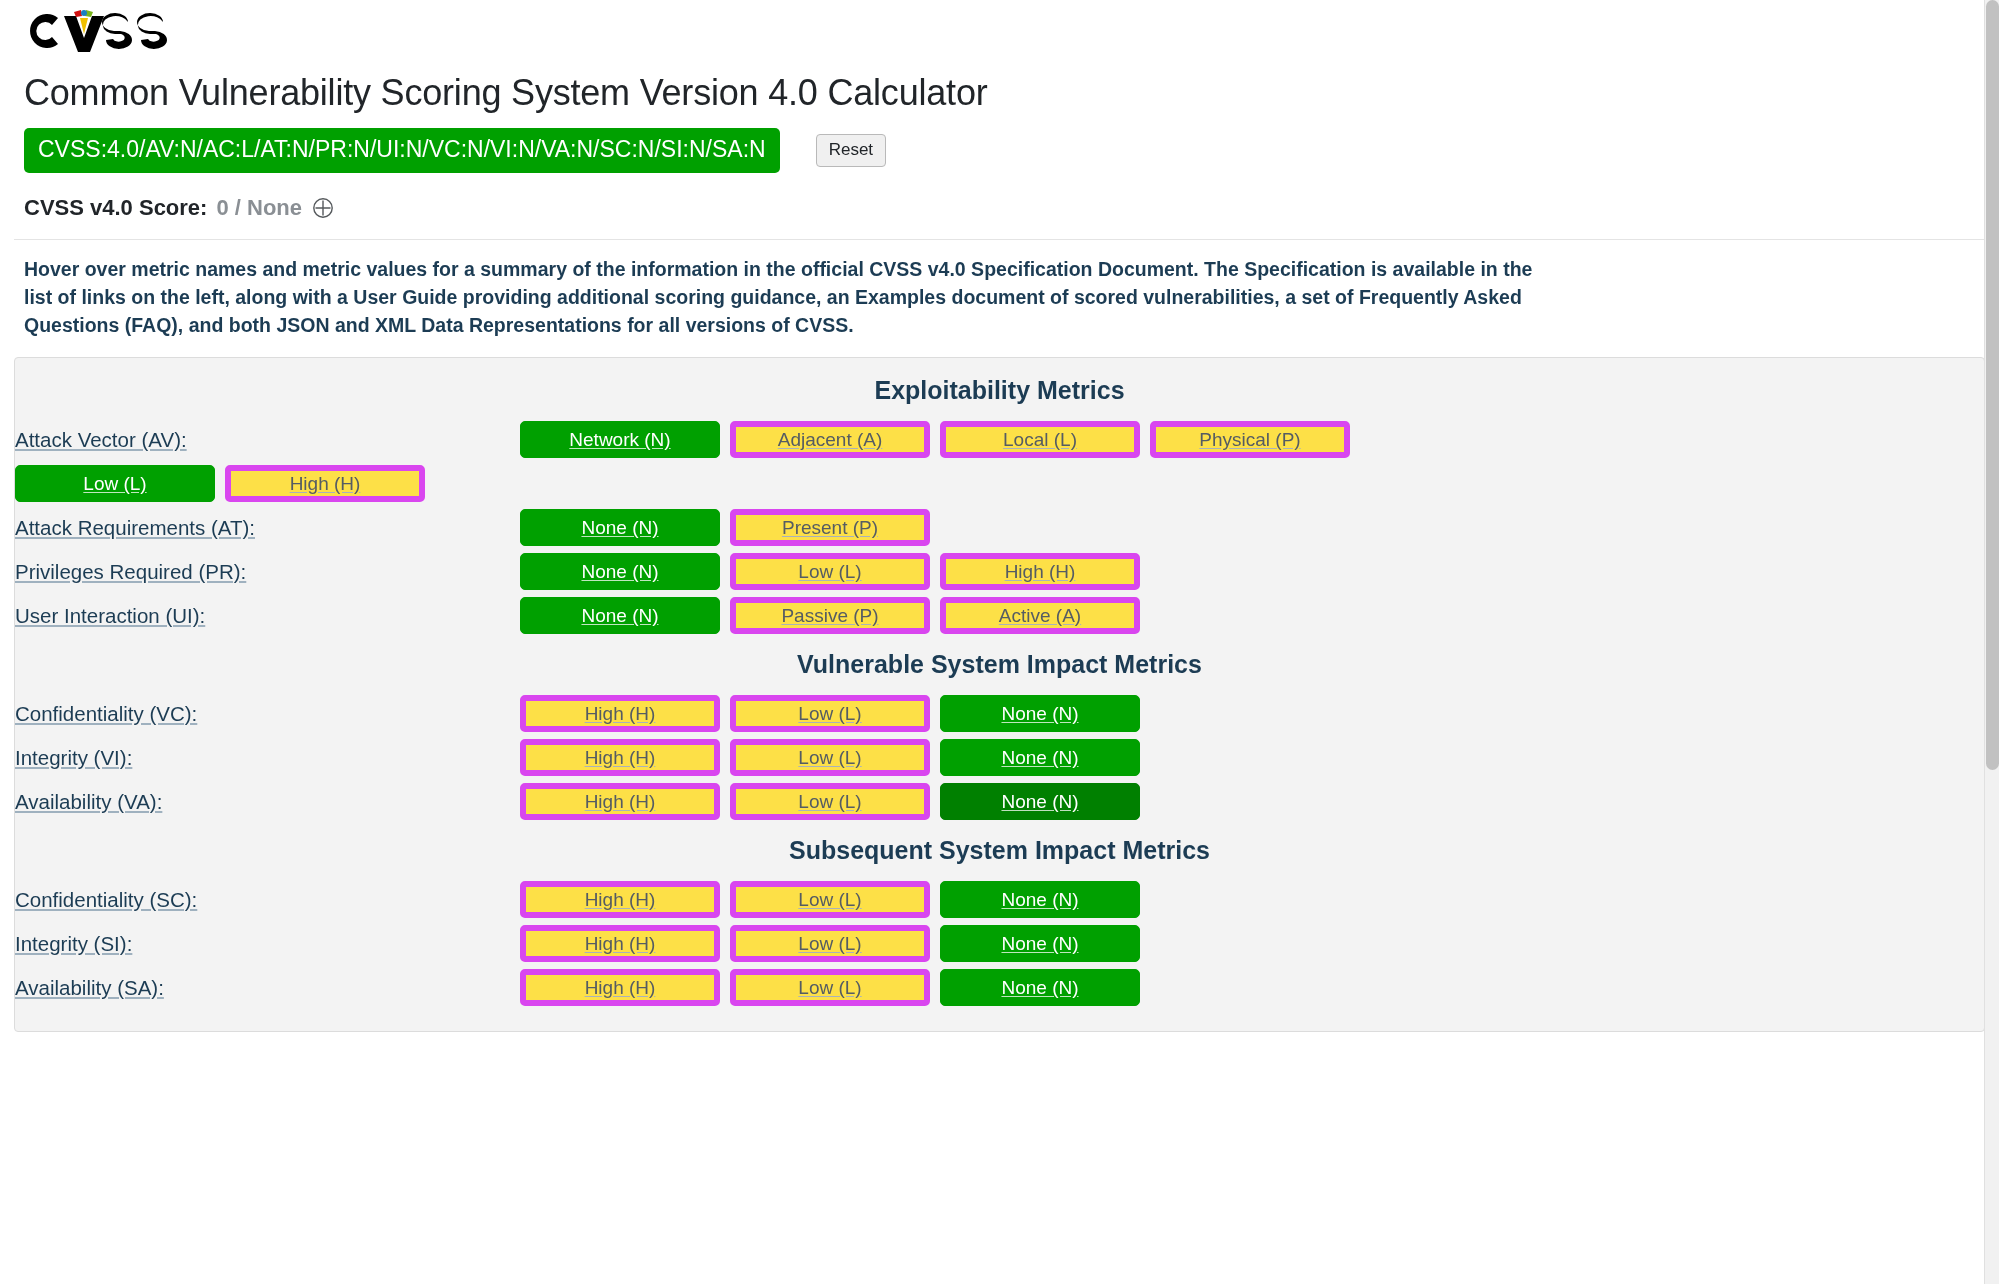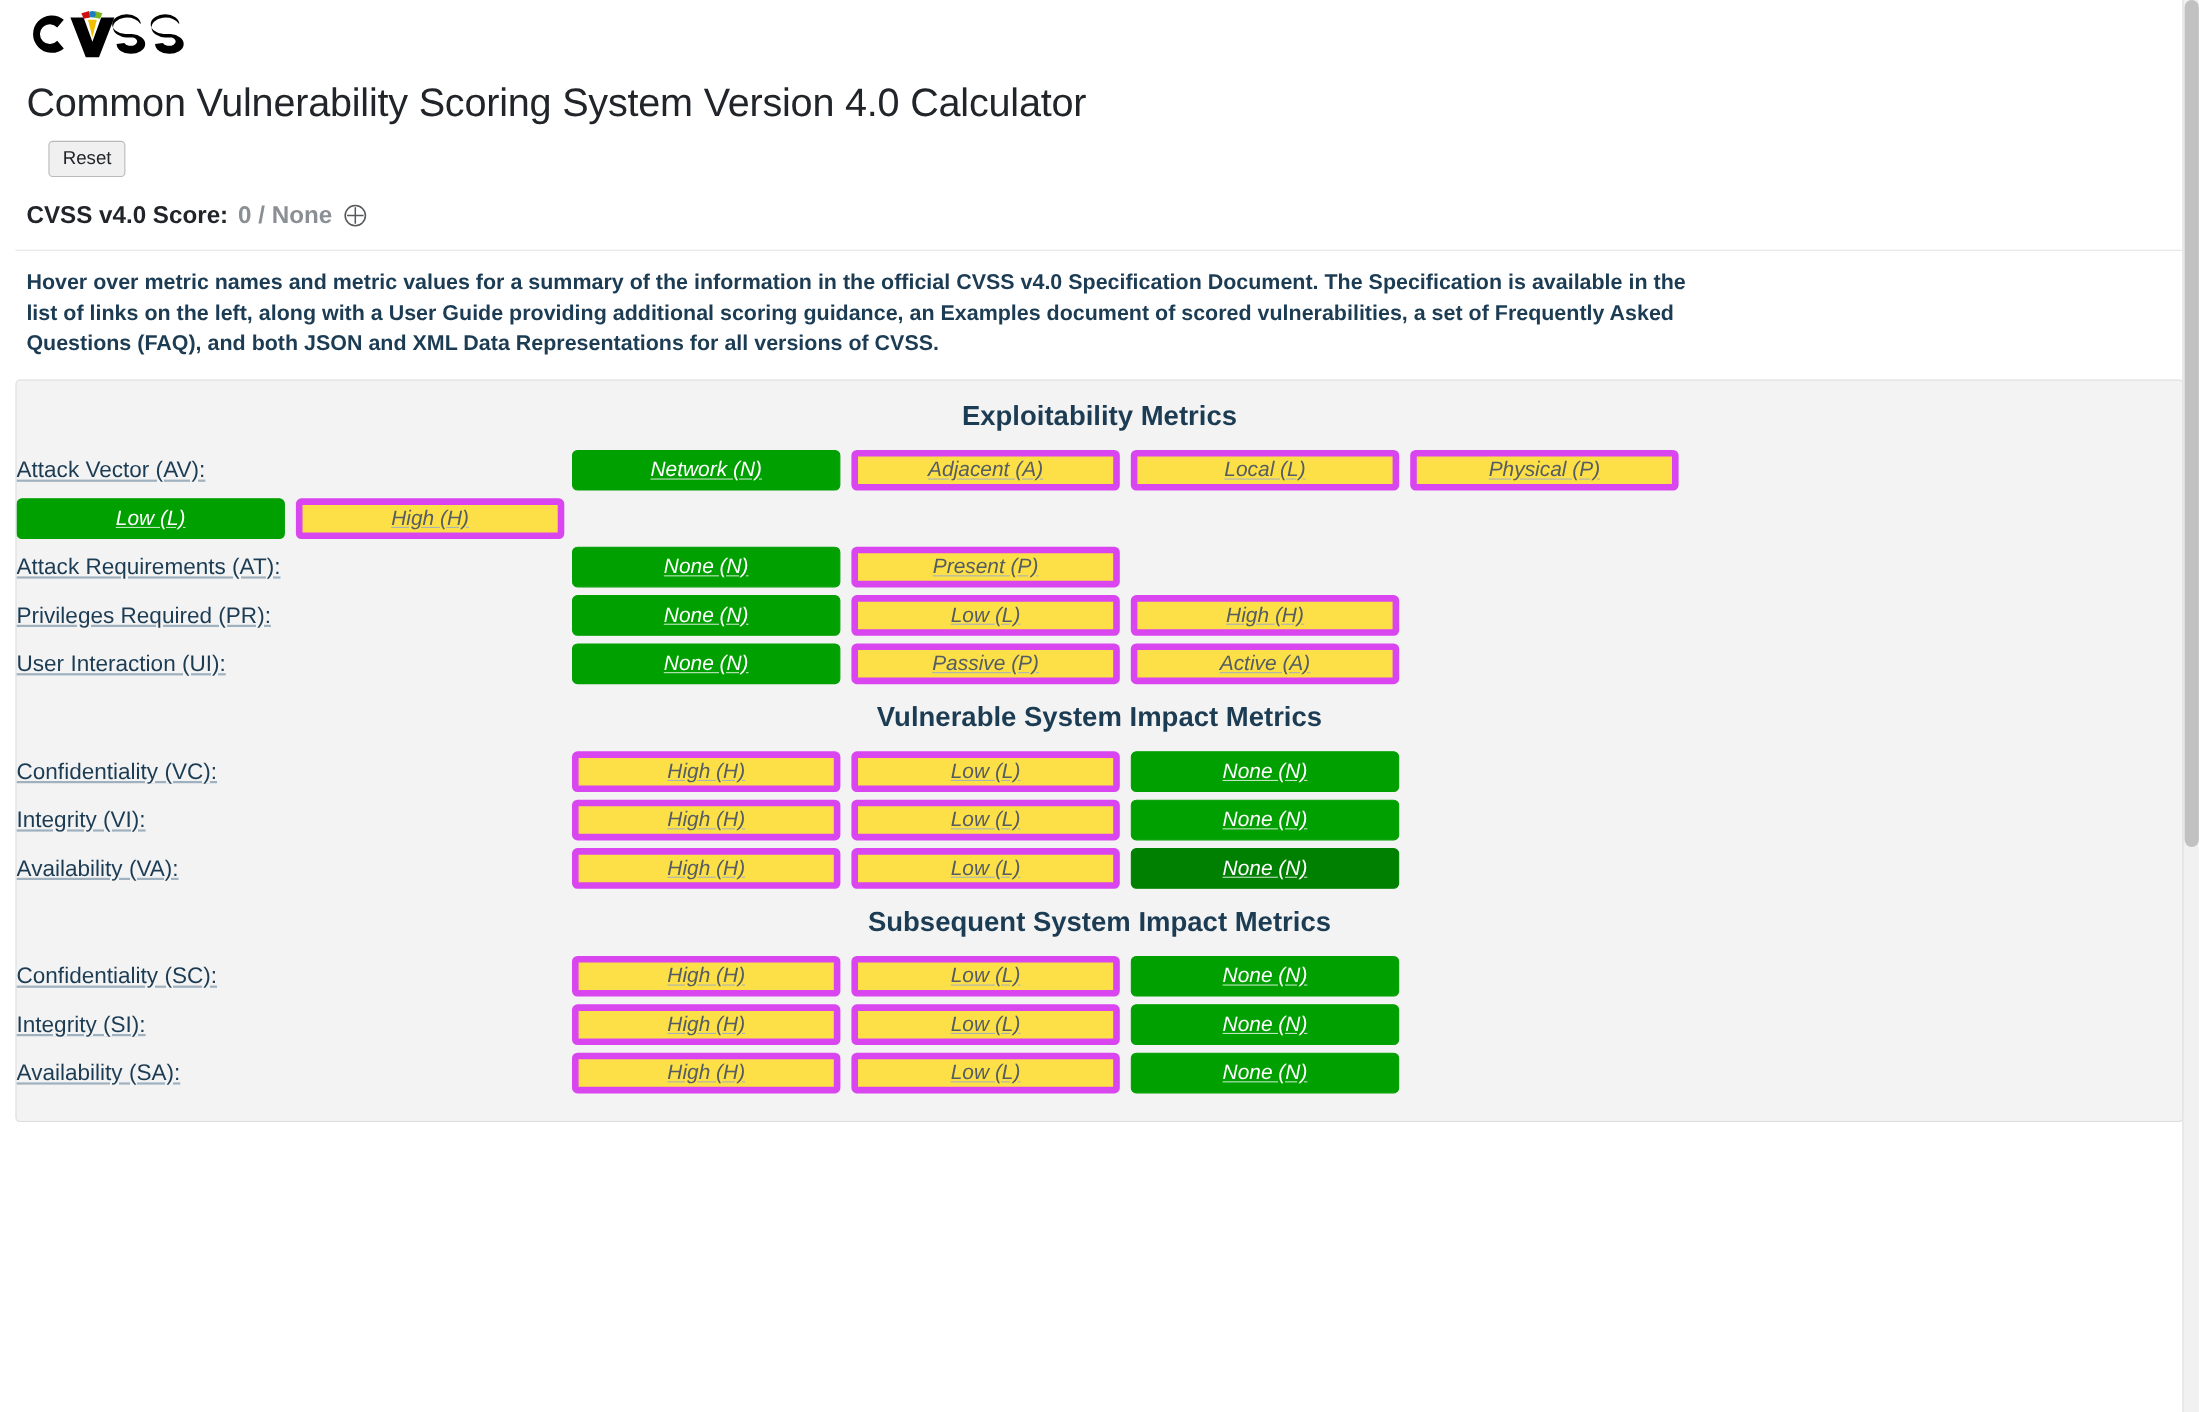--- a/index.html
+++ b/index.html
@@ -152,30 +152,29 @@
     text-decoration: underline;
     text-decoration-color: #9fb1bf;
     text-underline-offset: 2px;
     cursor: help;
   }
   .options {
     display: flex;
     gap: 10px;
   }
   .opt {
-    width: 244px;
+    width: 200px;
     height: 37px;
     display: flex;
     align-items: center;
     justify-content: center;
     font-size: 19px;
     border-radius: 5px;
     cursor: pointer;
     user-select: none;
-    font-style: italic;
   }
   .opt.inactive {
     background: #fde047;
     border: 6px solid #d946ef;
     color: #555c63;
   }
   .opt.active {
     background: #00a000;
     border: 1px solid #00a000;
     color: #ffffff;
@@ -230,20 +229,21 @@
 
       <path d="M104 14 a13 9 0 1 0 -14 9 h6 a13 9 0 1 1 -14 9 l7 -1 a6 4 0 1 0 8 -5 h-6 a13 9 0 1 1 13 -12 z" fill="#000000"></path>
 
       <path d="M139 14 a13 9 0 1 0 -14 9 h6 a13 9 0 1 1 -14 9 l7 -1 a6 4 0 1 0 8 -5 h-6 a13 9 0 1 1 13 -12 z" fill="#000000"></path>
     </svg>
   </div>
 
   <h1 class="main-title">Common Vulnerability Scoring System Version 4.0 Calculator</h1>
 
   <div class="vector-row">
+    <div class="vector-string">CVSS:4.0/AV:N/AC:L/AT:N/PR:N/UI:N/VC:N/VI:N/VA:N/SC:N/SI:N/SA:N</div>
     <button class="reset-button">Reset</button>
   </div>
 
   <div class="score-row">
     <span class="score-label">CVSS v4.0 Score:</span>
     <span class="score-value">0 / None</span>
     <span class="score-icon">
       <svg width="22" height="22" viewBox="0 0 22 22" xmlns="http://www.w3.org/2000/svg" aria-hidden="true">
         <circle cx="11" cy="11" r="9.2" fill="none" stroke="#55595c" stroke-width="1.4"></circle>
         <path d="M11 3.5 V18.5 M3.5 11 H18.5" stroke="#55595c" stroke-width="1.4"></path>

